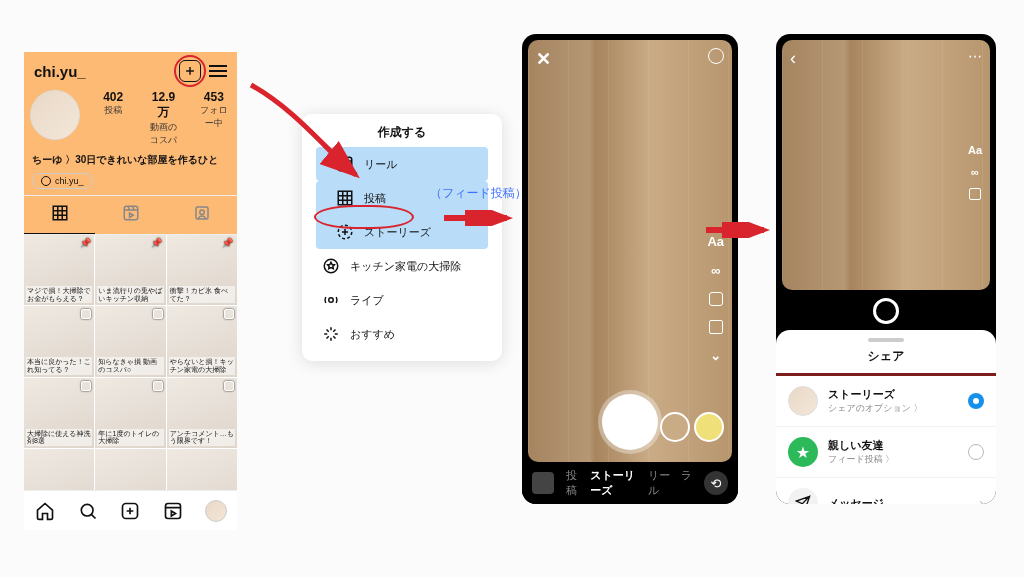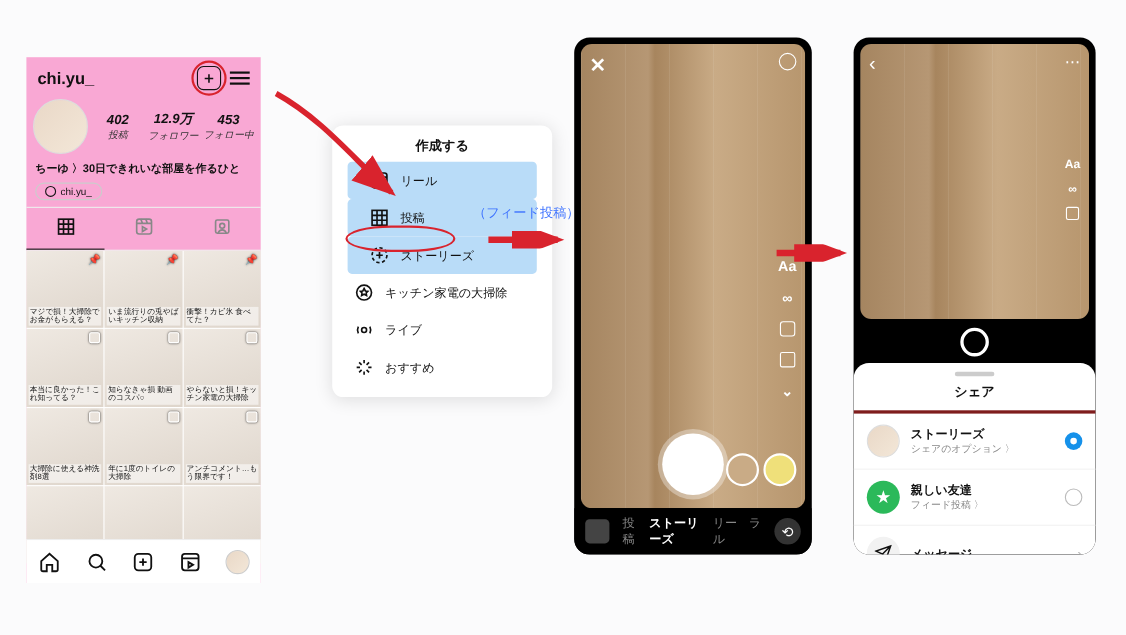--- a/index.html
+++ b/index.html
@@ -5,32 +5,32 @@
   * { box-sizing: border-box; margin: 0; padding: 0; }
   body {
     width: 1024px; height: 577px;
     background: #fbfbfc;
     font-family: -apple-system, "Hiragino Sans", sans-serif;
     position: relative;
     color: #111;
   }
   .phone {
     position: absolute;
-    background: #f9a8d4;
+    background: #fdba74;
     font-size: 11px;
   }
   
   .p1 { left: 24px; top: 52px; width: 213px; height: 478px; }
   .p1-top { display:flex; align-items:center; padding: 8px 10px 4px; gap:8px;}
   .p1-user { font-weight:700; font-size:15px; flex:1;}
   .p1-plus { width:22px; height:22px; border:1.5px solid #111; border-radius:6px; display:flex; align-items:center; justify-content:center; font-weight:700; font-size:14px; position:relative;}
   .p1-plus.circled::after{ content:""; position:absolute; inset:-6px; border:2.5px solid #d9232d; border-radius:50%;}
   .p1-ham { width:18px; display:flex; flex-direction:column; gap:3px;}
   .p1-ham span{ height:2px; background:#111;}
-  .p1-stats { display:flex; align-items:center; padding:4px 6px 6px; gap:4px;font-style:italic;}
+  .p1-stats { display:flex; align-items:flex-start; padding:4px 6px 6px; gap:16px;}
   .p1-avatar{ width:50px; height:50px; border-radius:50%; background:linear-gradient(135deg,#e9d8c7,#f3e7d8); border:1px solid #ddd;}
   .stat{ flex:1; text-align:center;}
   .stat .n{ font-weight:700; font-size:12px;}
   .stat .l{ font-size:9px; color:#333;}
   .p1-bio{ padding:0 8px; font-size:10px; font-weight:600;}
   .p1-threads{ margin:6px 8px; display:inline-flex; align-items:center; gap:4px; font-size:9px; padding:2px 8px; border:1px solid #ccc; border-radius:10px;}
   .p1-threads .at{ width:10px;height:10px;border:1.2px solid #111;border-radius:50%;}
   .p1-tabs{ display:flex; border-top:1px solid #eee; border-bottom:1px solid #eee;}
   .p1-tabs div{ flex:1; text-align:center; padding:8px 0; font-size:14px; color:#888;}
   .p1-tabs .active{ color:#111; border-bottom:1.5px solid #111;}
@@ -117,21 +117,21 @@
       </div>
   </div>
   <div class="p1-stats">
     <div class="p1-avatar"></div>
     <div class="stat">
       <div class="n">402</div>
       <div class="l">投稿</div>
     </div>
     <div class="stat">
       <div class="n">12.9万</div>
-      <div class="l">フォロワー</div>
+      <div class="l">動画のコスパ</div>
     </div>
     <div class="stat">
       <div class="n">453</div>
       <div class="l">フォロー中</div>
     </div>
   </div>
   <div class="p1-bio">ちーゆ 〉30日できれいな部屋を作るひと</div>
   <div class="p1-threads">
     <span class="at"></span>
     <span>chi.yu_</span>

